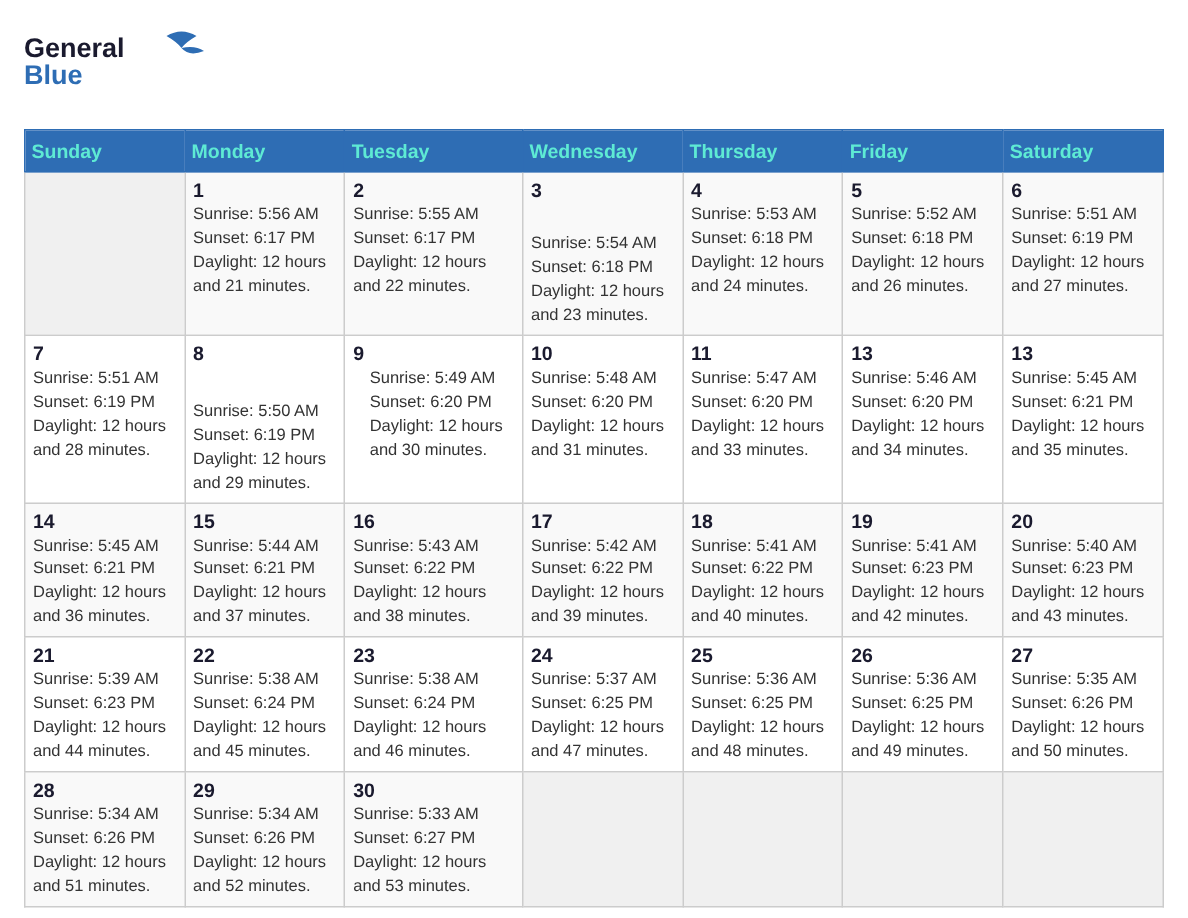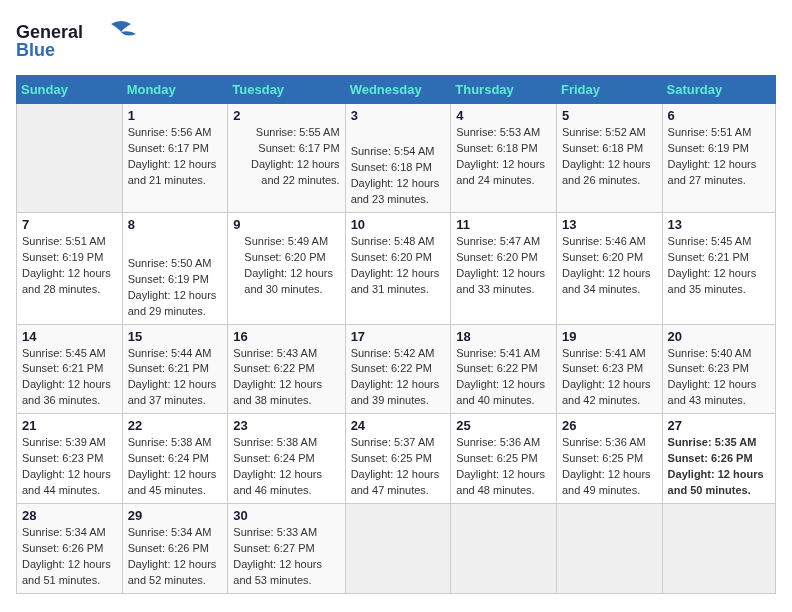--- a/index.html
+++ b/index.html
@@ -7,21 +7,21 @@
       font-family: Arial, sans-serif;
       background: #fff;
       width: 792px;
       min-height: 612px;
       padding: 16px;
     }
     .header-area {
       display: flex;
       justify-content: space-between;
       align-items: flex-start;
-      margin-bottom: 10px;
+      margin-bottom: 20px;
     }
     .logo {
       display: flex;
       flex-direction: column;
       align-items: flex-start;
     }
     .logo-row {
       display: flex;
       align-items: center;
       gap: 4px;
@@ -119,21 +119,21 @@
         <td class="empty-cell"></td>
         <td>
           <span class="day-num">1</span>
           <div class="day-info" style="white-space: pre-line;">Sunrise: 5:56 AM
 Sunset: 6:17 PM
 Daylight: 12 hours
 and 21 minutes.</div>
         </td>
         <td>
           <span class="day-num">2</span>
-          <div class="day-info" style="white-space: pre-line; text-align: right;">Sunrise: 5:55 AM
+          <div class="day-info" style="white-space: pre-line;">Sunrise: 5:55 AM
 Sunset: 6:17 PM
 Daylight: 12 hours
 and 22 minutes.</div>
         </td>
         <td>
           <span class="day-num">3</span>
           <div class="day-info" style="white-space: pre-line; margin-top: 21px;">Sunrise: 5:54 AM
 Sunset: 6:18 PM
 Daylight: 12 hours
 and 23 minutes.</div>
@@ -300,21 +300,21 @@
         </td>
         <td>
           <span class="day-num">26</span>
           <div class="day-info" style="white-space: pre-line;">Sunrise: 5:36 AM
 Sunset: 6:25 PM
 Daylight: 12 hours
 and 49 minutes.</div>
         </td>
         <td>
           <span class="day-num">27</span>
-          <div class="day-info" style="white-space: pre-line; font-weight: bold;">Sunrise: 5:35 AM
+          <div class="day-info" style="white-space: pre-line;">Sunrise: 5:35 AM
 Sunset: 6:26 PM
 Daylight: 12 hours
 and 50 minutes.</div>
         </td>
       </tr>
       <tr>
         <td>
           <span class="day-num">28</span>
           <div class="day-info" style="white-space: pre-line;">Sunrise: 5:34 AM
 Sunset: 6:26 PM

